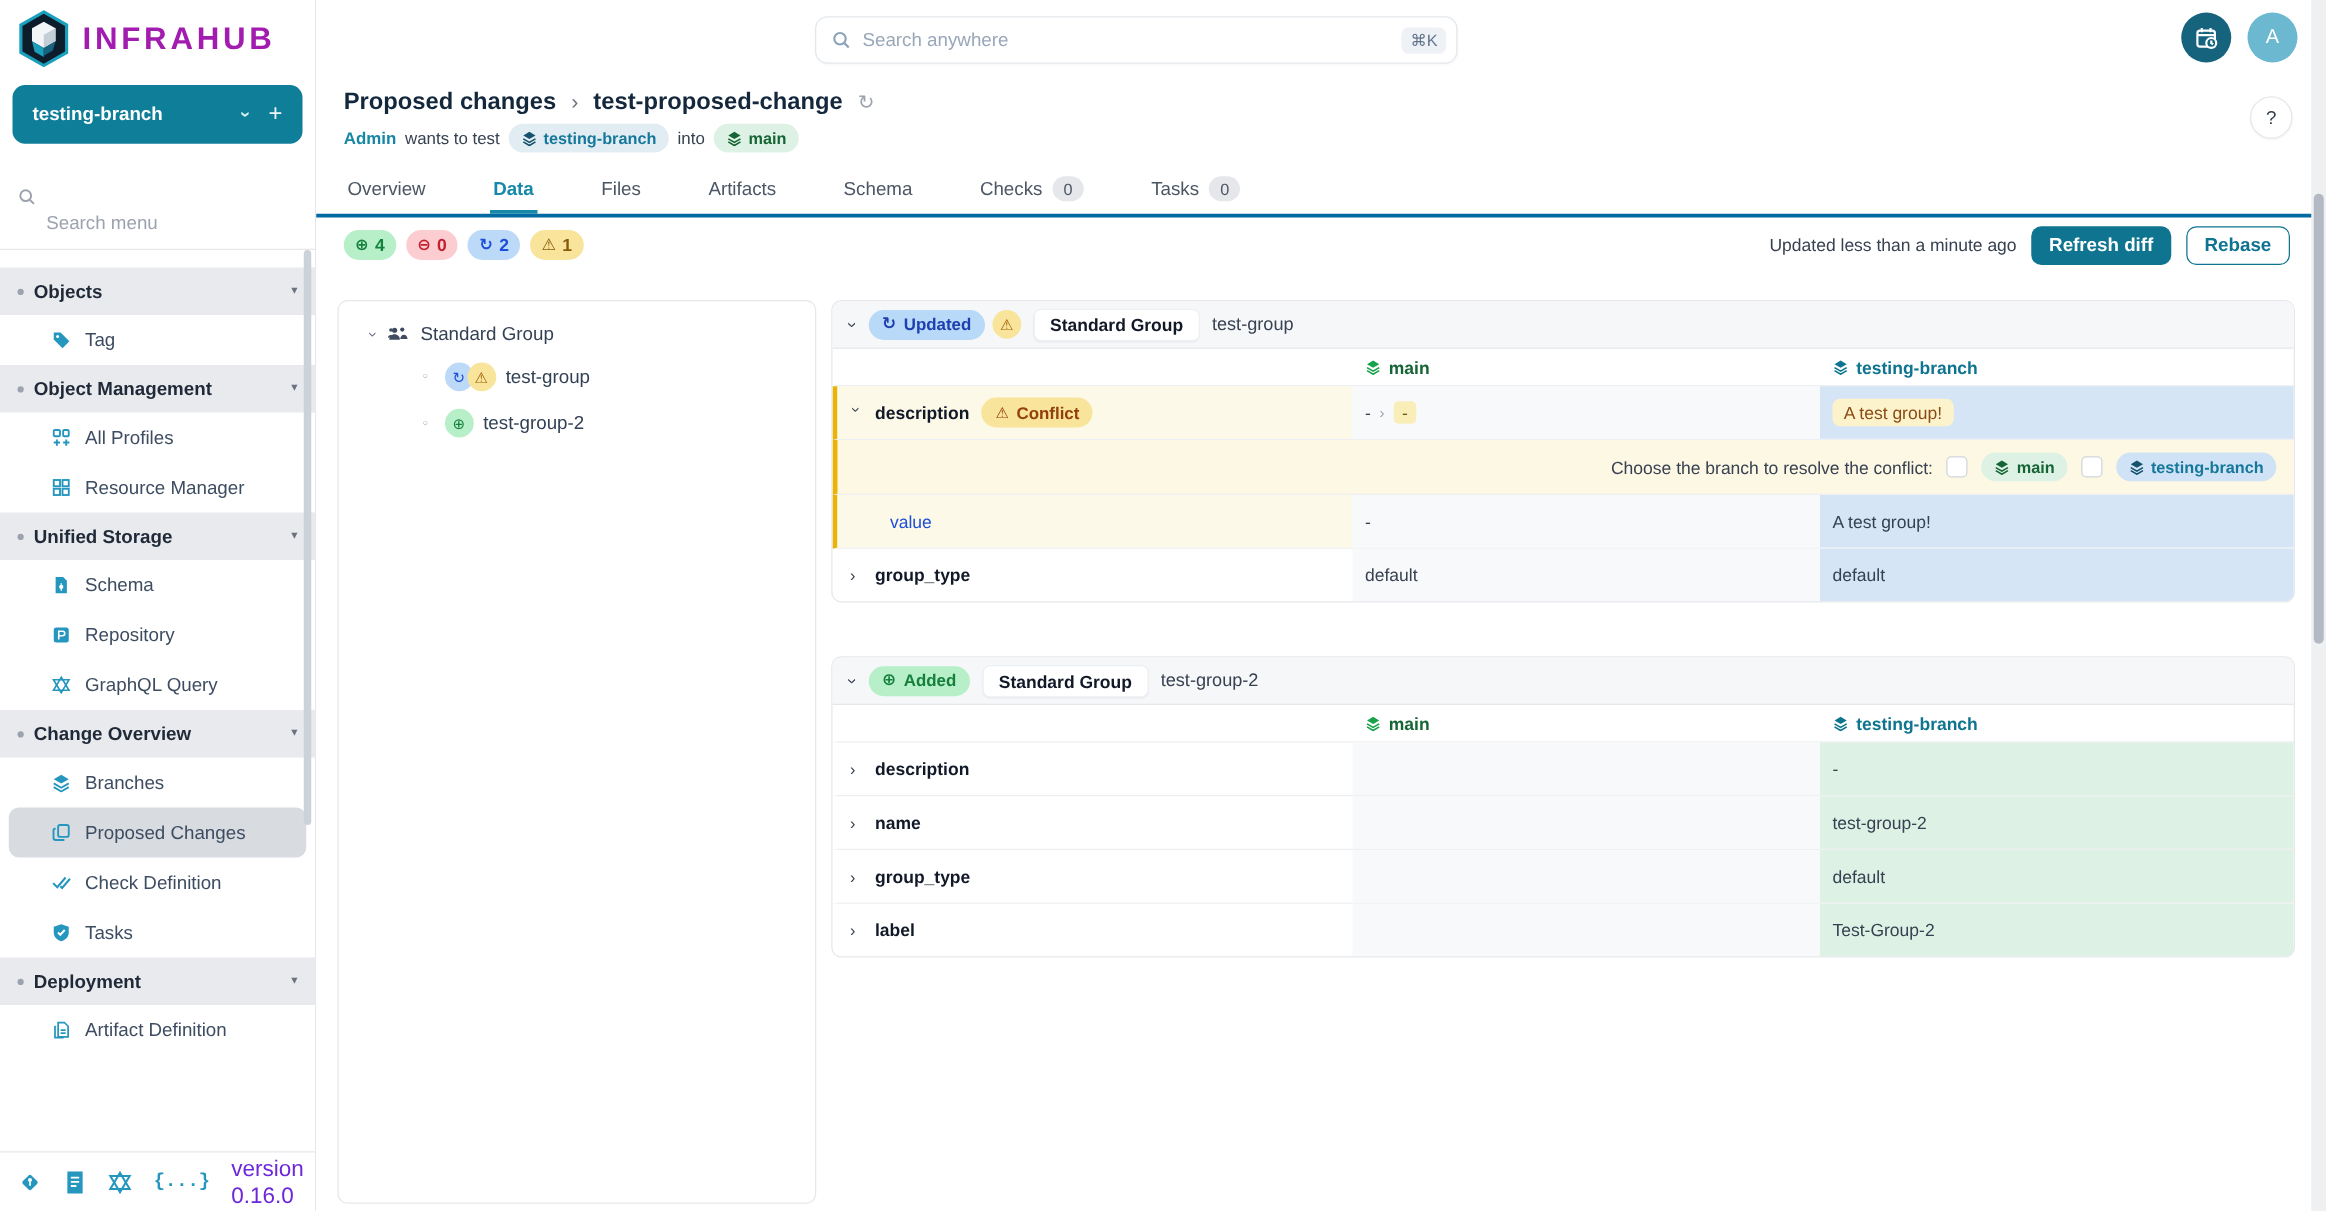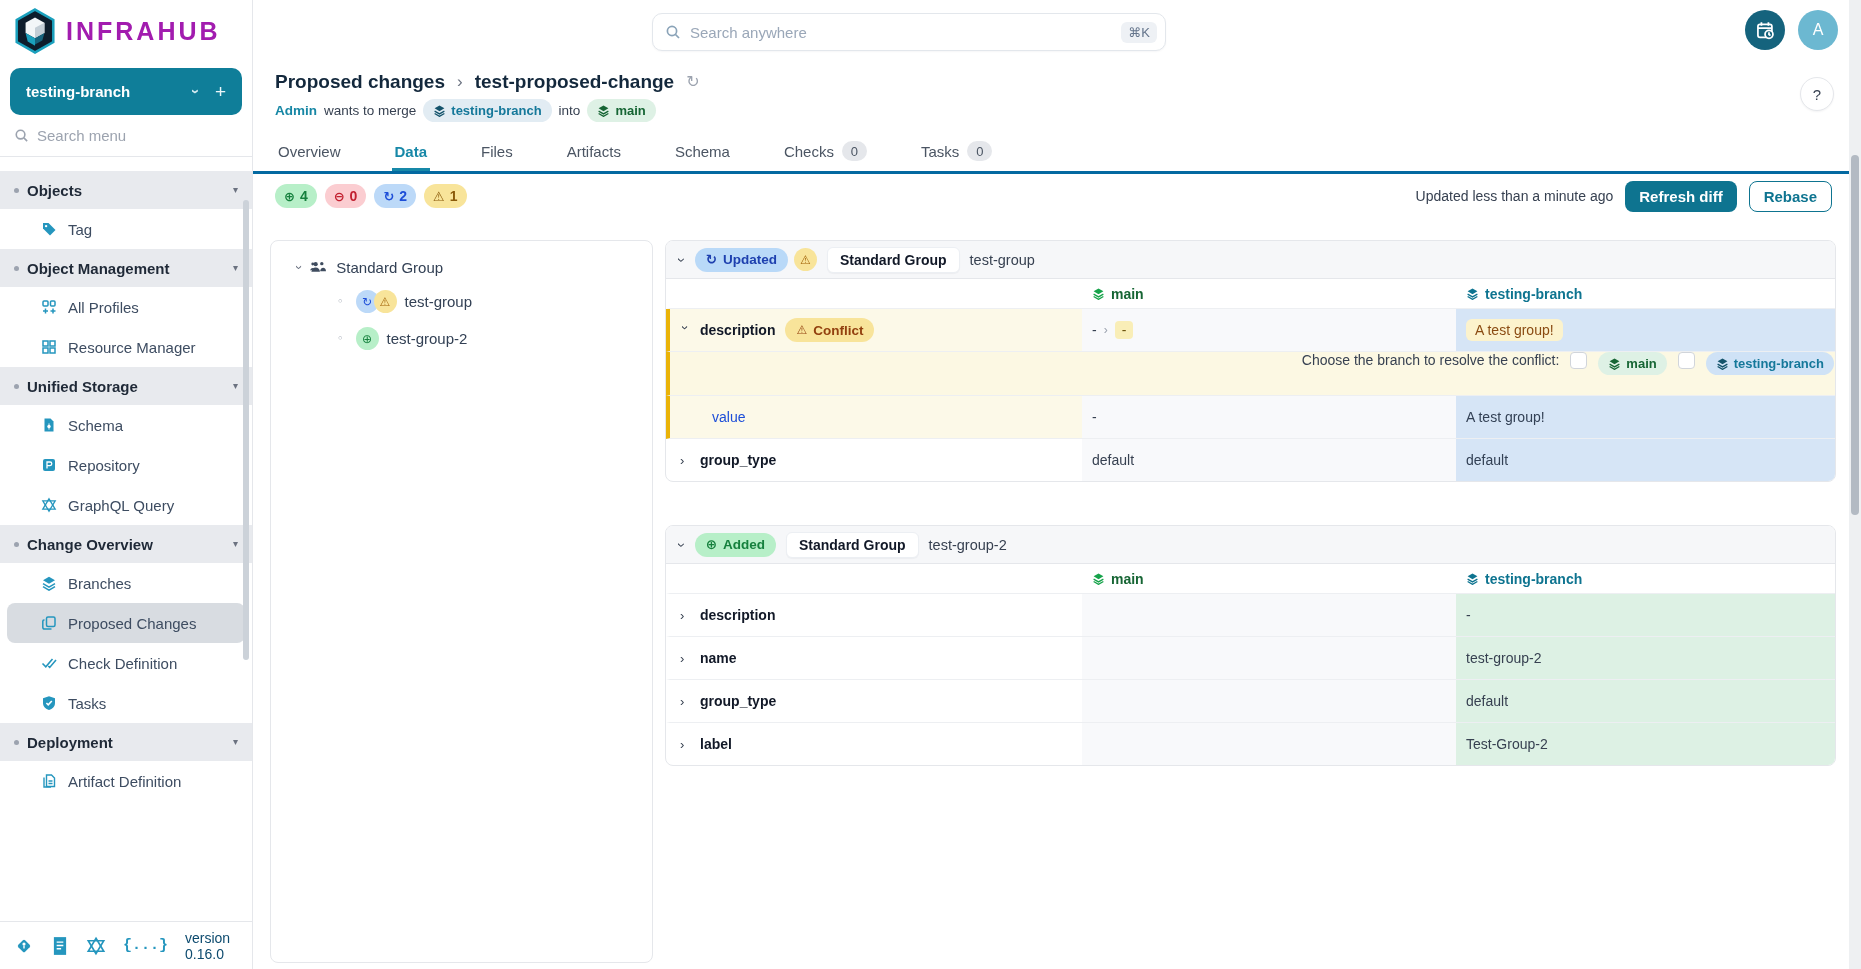--- a/index.html
+++ b/index.html
@@ -15,34 +15,34 @@
   .logo-text { font-size:25px; font-weight:800; letter-spacing:3px; color:#a21caf; }
   .branch-select { margin:6px 10px 12px 10px; height:47px; background:#0f7e99; border:none; border-radius:10px;
     color:#fff; display:flex; align-items:center; padding:0 16px; font-size:15px; font-weight:700; cursor:pointer;
     font-family:inherit; }
   .branch-select .lbl { flex:0 0 auto; }
   .branch-select .spacer { flex:1; }
   .branch-chev { font-size:15px; transform:rotate(90deg); display:inline-block; color:#d7ecf2; margin-right:16px; }
   .branch-plus { font-size:19px; font-weight:400; color:#eaf6f9; }
   .side-search { display:flex; align-items:center; gap:8px; padding:0 14px 12px 14px; border-bottom:1px solid #e5e7eb; }
   .side-search svg { flex:0 0 auto; }
-  .side-search input { border:none; outline:none; font-size:15px; color:#374151; width:170px; font-family:inherit; }
+  .side-search input { border:none; outline:none; font-size:15px; color:#374151; width:170px; font-family:inherit;margin-top:43px; }
   .side-search input::placeholder { color:#9ca3af; }
   .nav { flex:1; overflow:hidden; padding-top:14px; }
   .navgroup { height:38px; background:#e8eaee; display:flex; align-items:center; padding:0 14px; cursor:pointer; }
   .gdot { width:5px; height:5px; border-radius:50%; background:#9ca3af; margin-right:8px; }
   .glabel { font-size:15px; font-weight:700; color:#1f2937; flex:1; }
   .garrow { color:#6b7280; font-size:10px; }
   .navitem { height:40px; display:flex; align-items:center; gap:10px; padding:0 10px 0 34px; margin:0 7px;
     border-radius:8px; cursor:pointer; color:#3d4c61; font-size:15px; }
   .navitem.active { background:#d8dce1; }
   .navitem .nicon { color:#2596be; display:flex; width:17px; height:17px; }
   .side-footer { border-top:1px solid #e5e7eb; height:48px; display:flex; align-items:center; padding:0 14px; gap:17px; }
   .side-footer .ficon { color:#2596be; display:flex; cursor:pointer; }
-  .side-version { margin-left:auto; color:#0c4a6e; font-size:14px; }
+  .side-version { margin-left:auto; color:#6d28d9; font-size:18px; }
   .side-scrollbar { position:absolute; right:3px; top:200px; width:6px; height:460px; border-radius:3px; background:#ccd2d9; }
 
   
   main { flex:1; position:relative; display:flex; flex-direction:column; background:#fff; }
   .topbar { height:63px; position:relative; }
   .searchbox { position:absolute; left:399px; top:13px; width:514px; height:38px; border:1px solid #e3e7ec;
     border-radius:10px; display:flex; align-items:center; padding:0 8px 0 12px; gap:9px; background:#fff;
     box-shadow:0 1px 2px rgba(16,24,40,.04); }
   .searchbox input { border:none; outline:none; flex:1; font-size:15px; color:#374151; font-family:inherit; background:transparent; }
   .searchbox input::placeholder { color:#9aa7b8; }
@@ -135,21 +135,21 @@
   .hdr-main { color:#166534; }
   .hdr-branch { color:#0e7490; }
   .row-chev { color:#374151; font-size:13px; display:inline-block; width:10px; }
   .row-chev.down { transform:rotate(90deg); }
   .conflict-pill { display:inline-flex; align-items:center; gap:6px; height:24px; padding:0 11px; border-radius:12px;
     background:#f8e49a; color:#92400e; font-size:13.5px; font-weight:600; }
   .mini-sep { color:#9ca3af; font-size:12px; margin:0 7px; }
   .hl-yellow { background:#f9eeb7; border-radius:4px; padding:1px 7px; color:#6d5511; }
   .val-pill { background:#fcf3cd; border-radius:6px; padding:3px 9px; color:#8a4b12; font-size:14px; }
   .choose-row { background:#fcf8e3; border-left:4px solid #eab308; border-bottom:1px solid #edeff2; min-height:44px;
-    display:flex; align-items:flex-start; justify-content:flex-end; gap:11px; padding:0 1px; font-size:14px; color:#374151; }
+    display:flex; align-items:center; justify-content:flex-end; gap:11px; padding:0 14px; font-size:14px; color:#374151; }
   .choose-row input[type=checkbox] { width:17px; height:17px; accent-color:#fff; border-radius:4px;
     border:1px solid #d1d5db; appearance:none; background:#fff; cursor:pointer; }
   .sub-yellow { background:#fcf9e8; }
 
   .page-scrollbar { position:absolute; right:0; top:0; width:12px; height:100%; background:#eef0f2; }
   .page-scroll-thumb { position:absolute; left:2px; top:155px; width:8px; height:360px; background:#b3bac3; border-radius:4px; }
 </style>
 </head>
 <body>
 
@@ -380,21 +380,21 @@
 
     <header class="page-head">
       <div class="crumbs">
         <span>Proposed changes</span>
         <span class="crumb-sep">›</span>
         <span>test-proposed-change</span>
         <span class="crumb-refresh uicon">↻</span>
       </div>
       <div class="merge-line">
         <span class="merge-author">Admin</span>
-        <span>wants to merge</span>
+        <span>wants to test</span>
         <span class="branch-badge blue">
           <svg width="13" height="13" viewBox="0 0 16 16" fill="none" stroke="#14536b" stroke-width="1.6">
               <path d="M8 1.8 L14 5.3 8 8.8 2 5.3 Z" fill="#14536b" stroke="none"></path>
               <path d="M2 8.7 L8 12.2 14 8.7"></path>
               <path d="M2 11.7 L8 15.2 14 11.7"></path>
             </svg>
           <span>testing-branch</span>
         </span>
         <span>into</span>
         <span class="branch-badge green">

